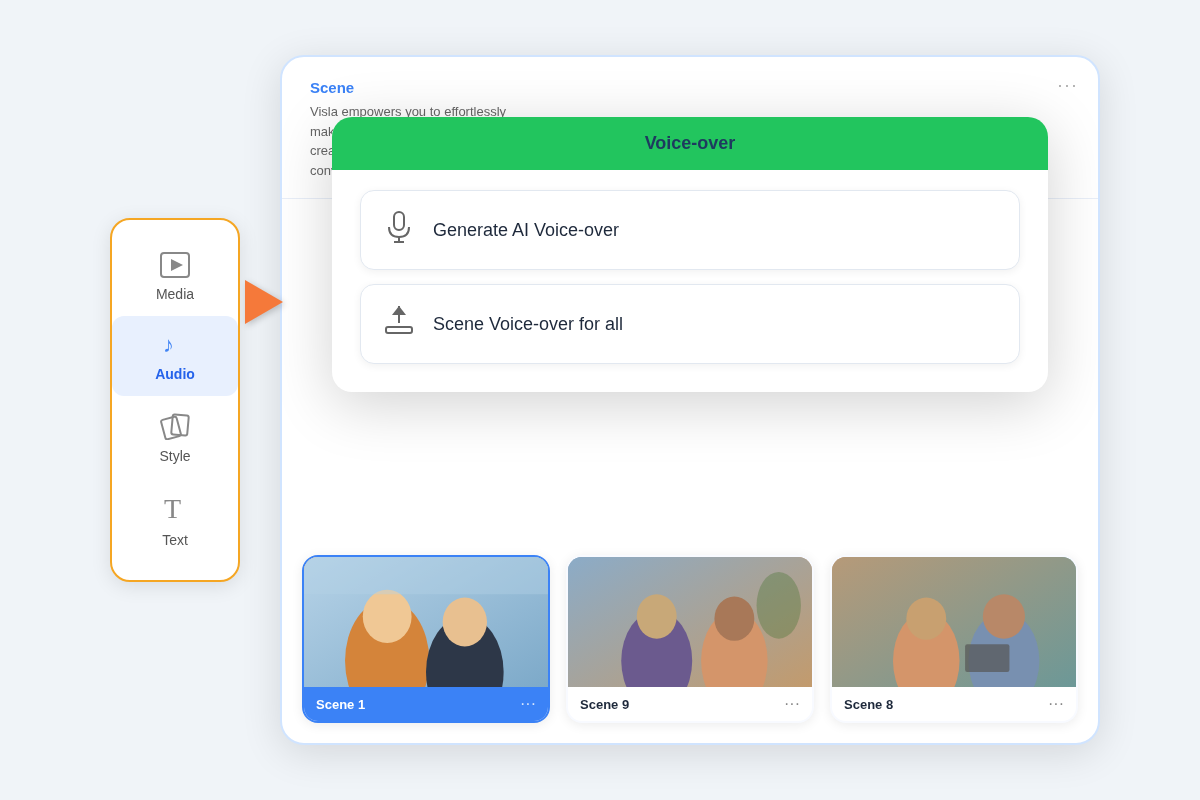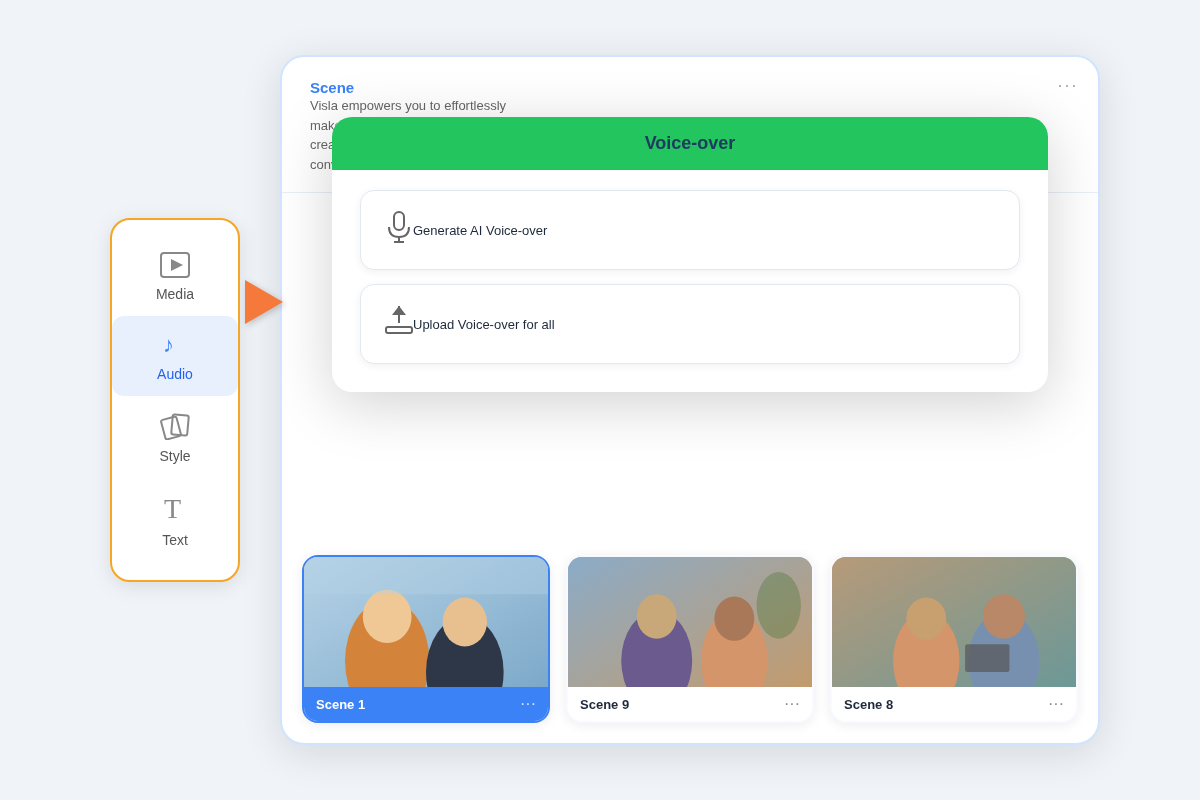--- a/index.html
+++ b/index.html
@@ -59,21 +59,21 @@
     }
 
     .sidebar-item-label {
       font-size: 14px;
       font-weight: 500;
       color: #555;
       text-align: center;
     }
 
     .sidebar-item.active .sidebar-item-label {
-      font-weight: 400;
+      font-weight: 700;
       color: #2563eb;
     }
 
     .sidebar-icon {
       font-size: 26px;
       color: #888;
       line-height: 1;
     }
 
     .sidebar-item.active .sidebar-icon {
@@ -113,20 +113,21 @@
     
     .scene-header {
       padding: 22px 28px 18px;
       border-bottom: 1px solid #e8eef8;
     }
 
     .scene-title {
       font-size: 15px;
       font-weight: 700;
       color: #3b82f6;
+      margin-bottom: 6px;
     }
 
     .scene-description {
       font-size: 13px;
       color: #666;
       line-height: 1.5;
     }
 
     
     .voiceover-popup {
@@ -156,26 +157,27 @@
     .voiceover-body {
       padding: 20px 28px 28px;
       display: flex;
       flex-direction: column;
       gap: 14px;
     }
 
     .voiceover-btn {
       display: flex;
       align-items: center;
+      gap: 20px;
       padding: 20px 24px;
       background: #fff;
       border: 1.5px solid #e2e8f0;
       border-radius: 14px;
       cursor: pointer;
-      font-size: 13px;
+      font-size: 18px;
       font-weight: 500;
       color: #1e293b;
       box-shadow: 0 2px 8px rgba(0,0,0,0.06);
       transition: background 0.15s;
     }
 
     .voiceover-btn-icon {
       font-size: 24px;
       color: #666;
       flex-shrink: 0;
@@ -362,21 +364,21 @@
         </button>
 
         <button class="voiceover-btn">
           <span class="voiceover-btn-icon upload-icon">
             <svg width="28" height="32" viewBox="0 0 28 32" fill="none">
               <rect x="1" y="22" width="26" height="6" rx="2" stroke="#666" stroke-width="2" fill="none"></rect>
               <line x1="14" y1="18" x2="14" y2="1" stroke="#666" stroke-width="2"></line>
               <polygon points="7,10 14,1 21,10" fill="#666"></polygon>
             </svg>
           </span>
-          <span>Upload Voice-over for all</span>
+          <span>Scene Voice-over for all</span>
         </button>
 
       </div>
     </div>
 
     <div class="clips-area">
 
       <div class="clip-card active">
         <div class="clip-thumbnail clip-thumbnail-1">
           

